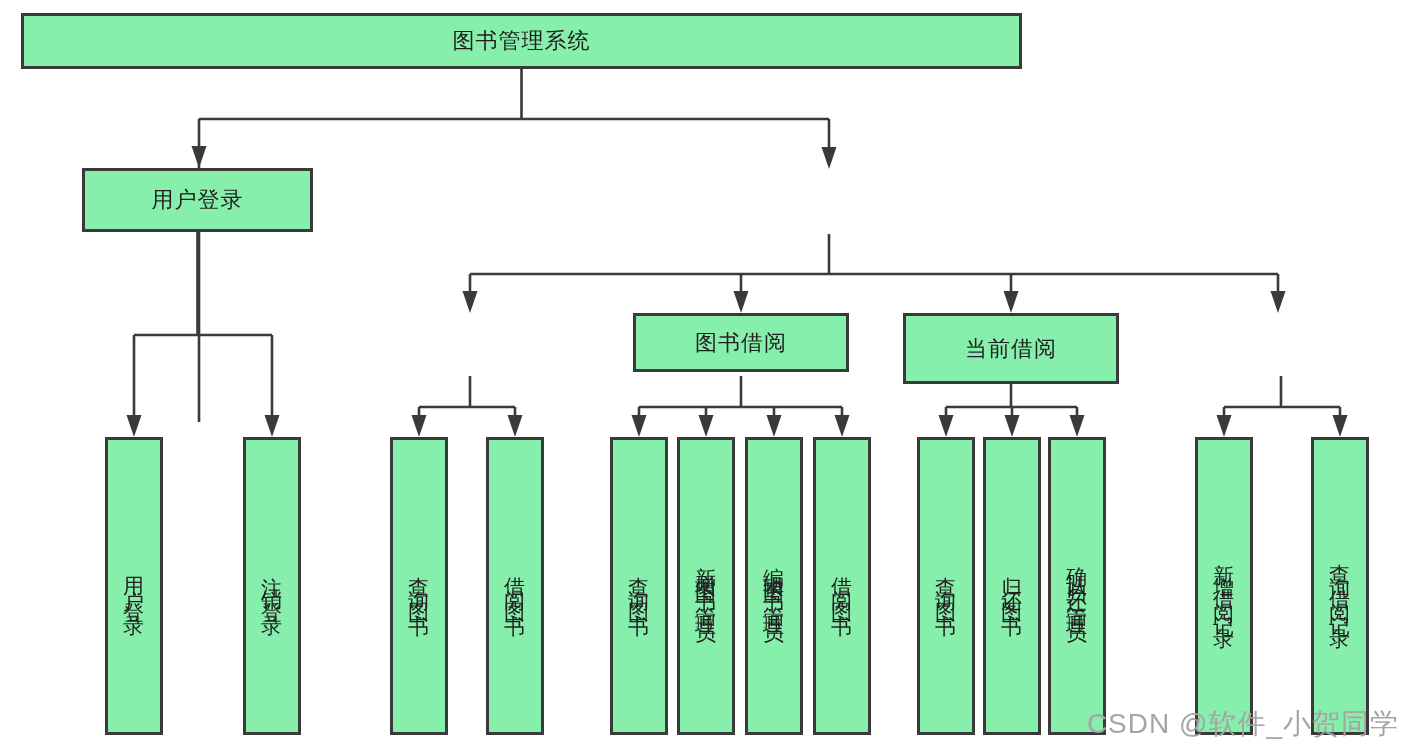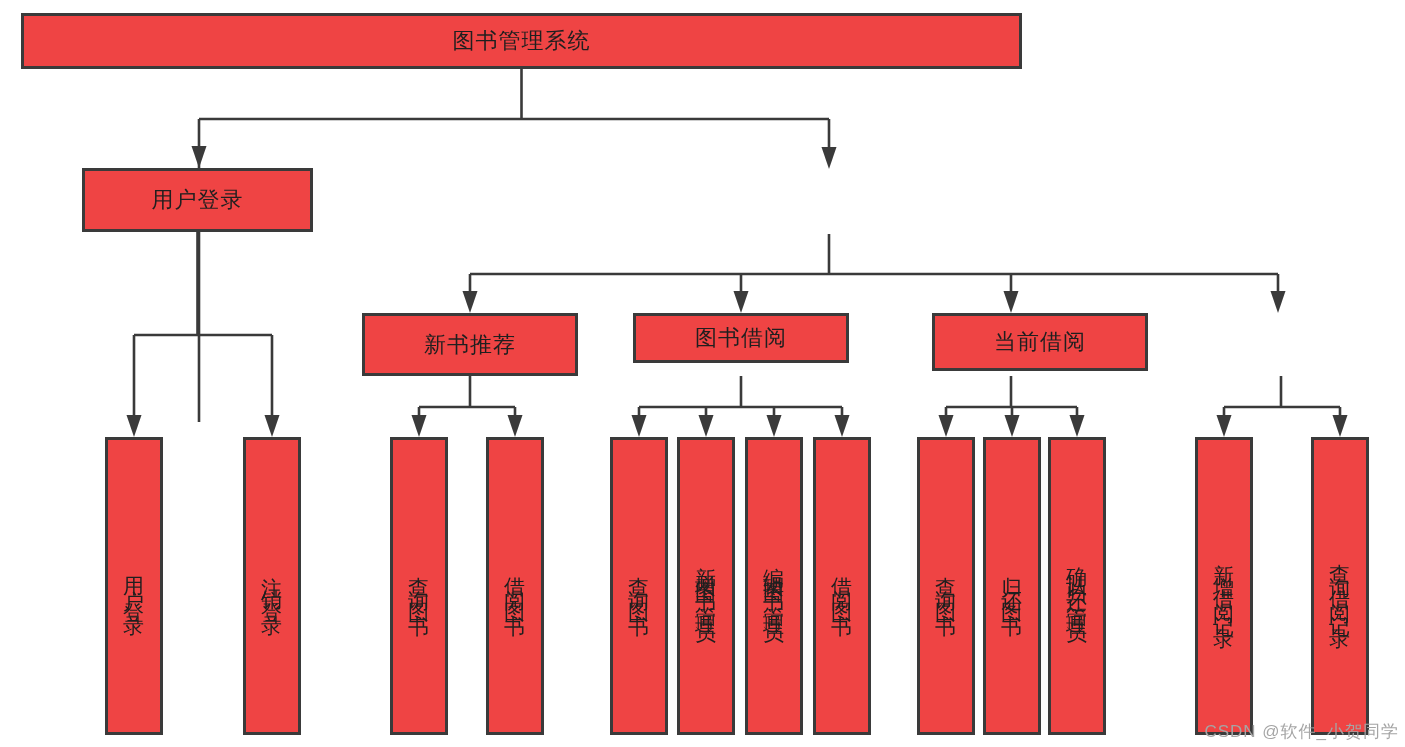--- a/index.html
+++ b/index.html
@@ -13,41 +13,41 @@
   }
   .connectors {
     position: absolute;
     left: 0; top: 0;
     width: 1405px; height: 747px;
   }
   .box {
     position: absolute;
     box-sizing: border-box;
     border: 3px solid #3a3a3a;
-    background: #ef4444;
+    background: #86efac;
     display: flex;
     align-items: center;
     justify-content: center;
     color: #1f1f1f;
     font-size: 22px;
     letter-spacing: 1px;
   }
   .vbox .vlbl {
     writing-mode: vertical-rl;
     letter-spacing: 13px;
     font-size: 21px;
     line-height: 1;
     white-space: nowrap;
   }
   .vbox.long .vlbl { letter-spacing: 8px; }
   .watermark {
     position: absolute;
     right: 6px;
     bottom: 4px;
-    font-size: 17px;
+    font-size: 28px;
     color: #a5a5a5;
     letter-spacing: 1px;
     white-space: nowrap;
   }
 </style>
 </head>
 <body>
 
 <div class="canvas">
 
@@ -95,27 +95,24 @@
   </svg>
 
   <div class="box" style="left:21px; top:13px; width:1001px; height:56px">
     <span>图书管理系统</span>
   </div>
 
   <div class="box" style="left:82px; top:168px; width:231px; height:64px">
     <span>用户登录</span>
   </div>
 
-  <div class="box" style="left:362px; top:313px; width:216px; height:63px">
-    <span>新书推荐</span>
-  </div>
-  <div class="box" style="left:633px; top:313px; width:216px; height:50px">
+  <div class="box" style="left:633px; top:313px; width:216px; height:59px">
     <span>图书借阅</span>
   </div>
-  <div class="box" style="left:932px; top:313px; width:216px; height:58px">
+  <div class="box" style="left:903px; top:313px; width:216px; height:71px">
     <span>当前借阅</span>
   </div>
 
   <div class="box vbox" style="left:105px; top:437px; width:58px; height:298px">
     <span class="vlbl">用户登录</span>
   </div>
   <div class="box vbox" style="left:243px; top:437px; width:58px; height:298px">
     <span class="vlbl">注销登录</span>
   </div>
 

